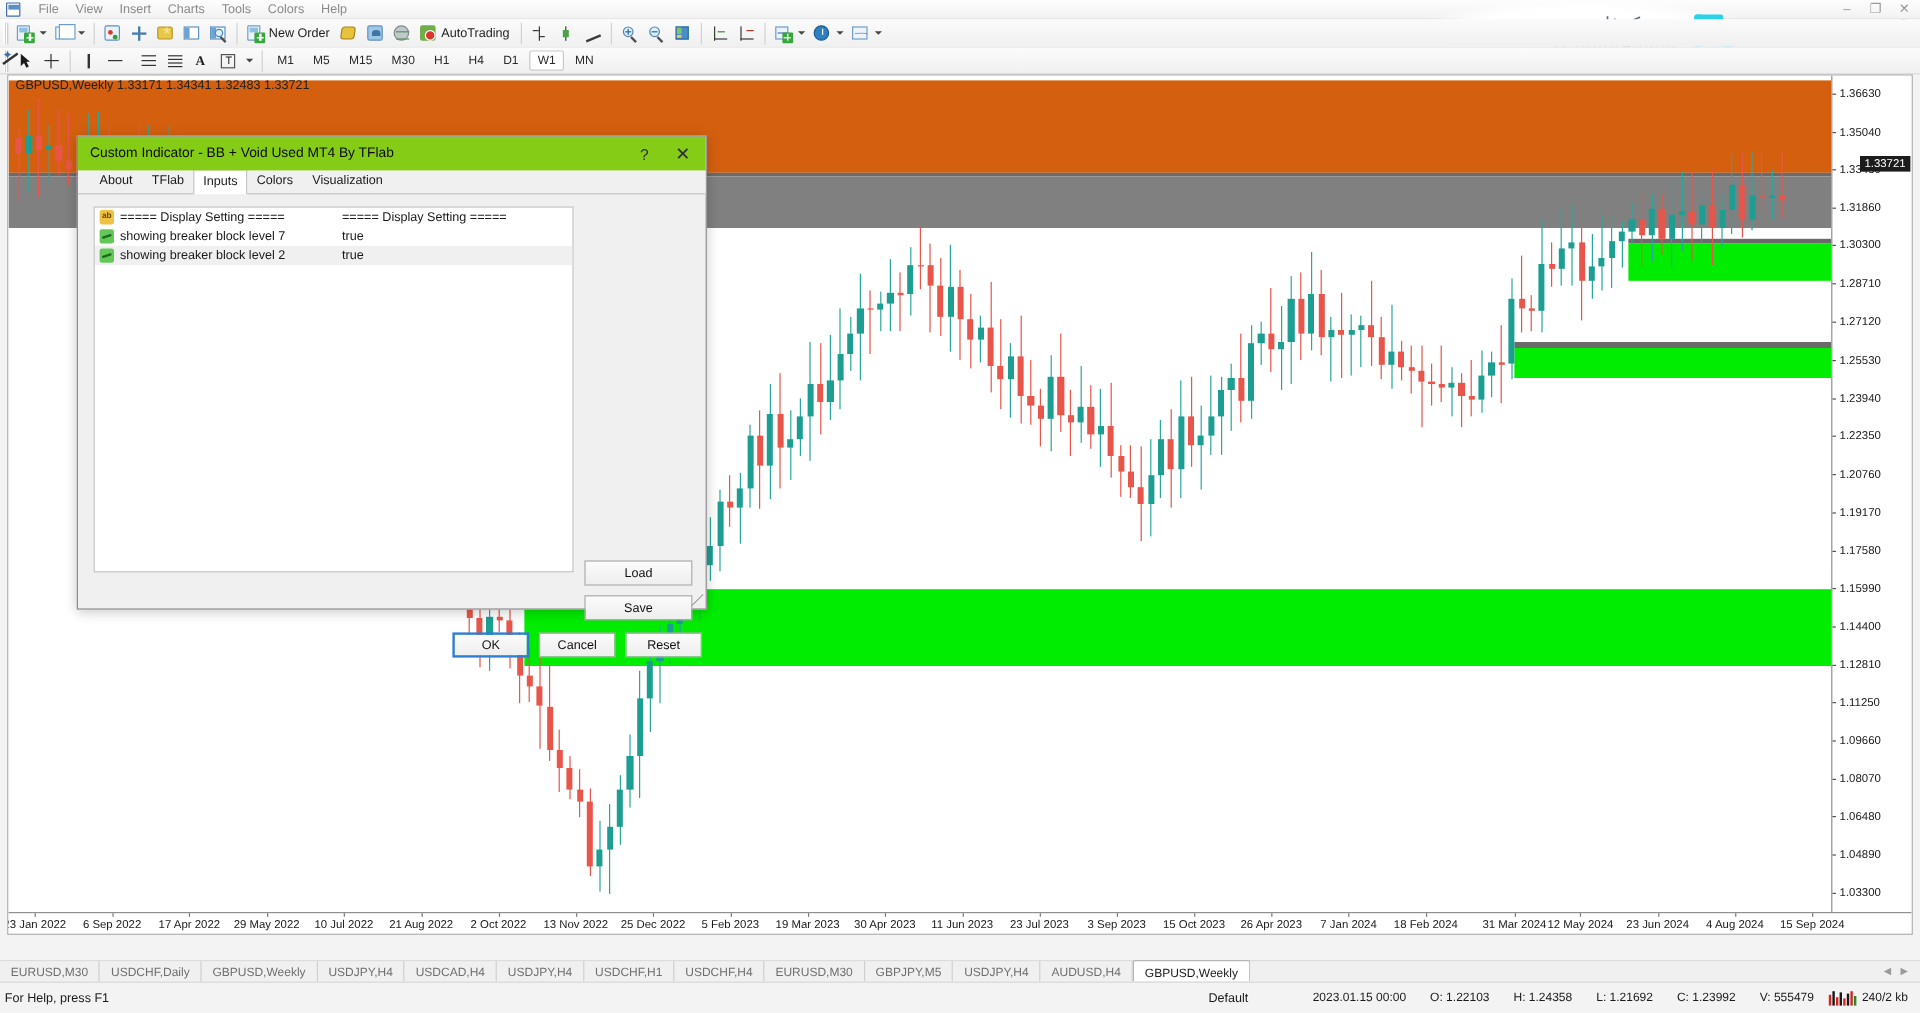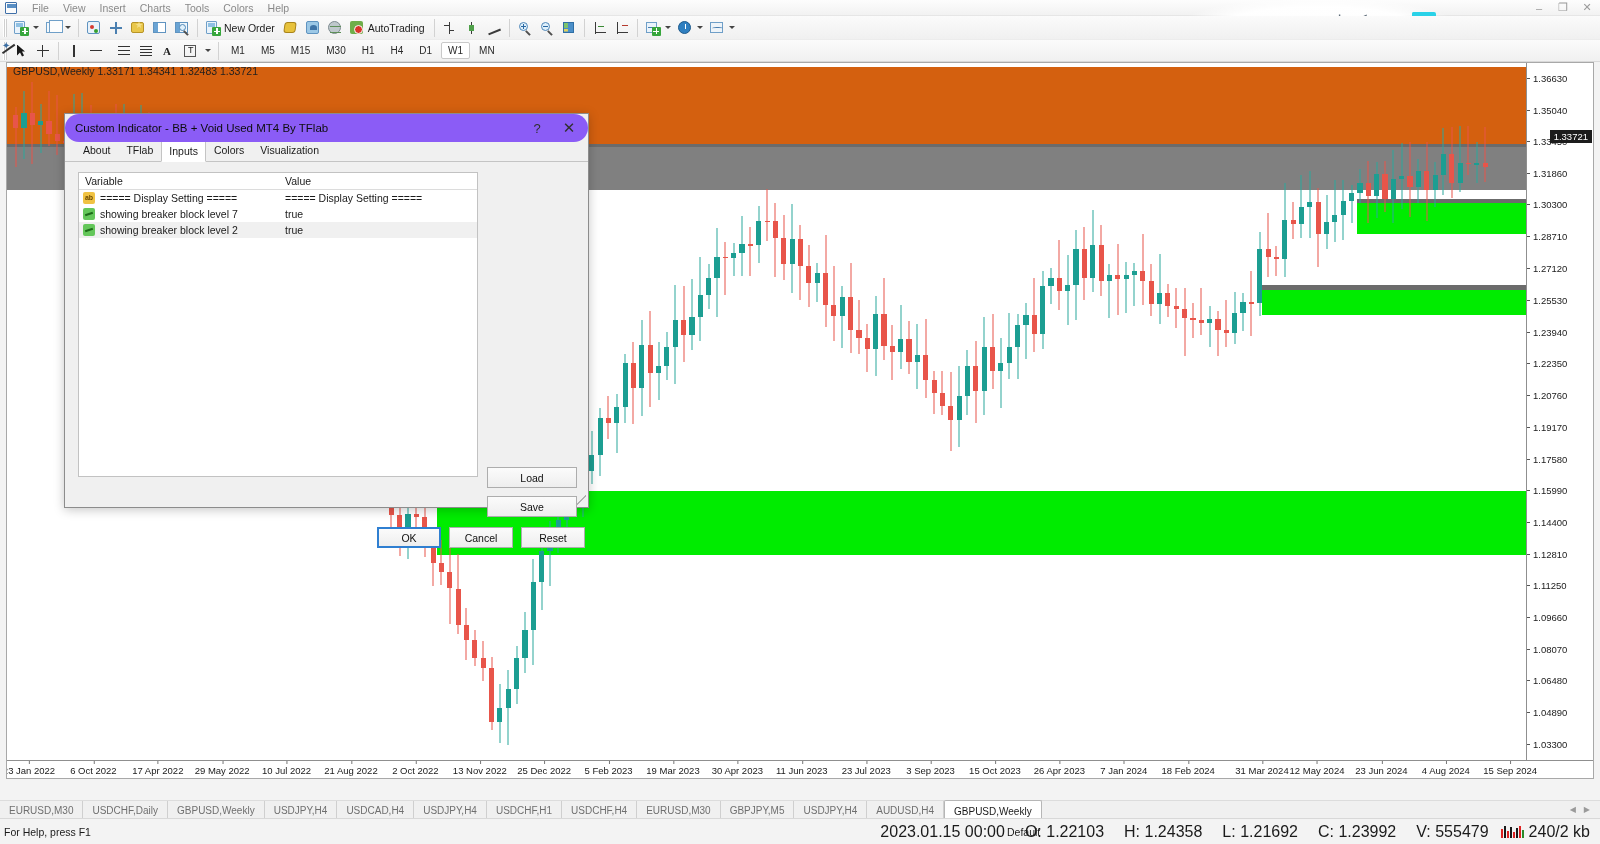--- a/index.html
+++ b/index.html
@@ -257,36 +257,36 @@
   .tabarrows { margin-left:auto; display:flex; align-items:center; gap:8px;
     padding-right:10px; font-size:8px; color:#9a9a9a; }
 
   
   .statusbar {
     position:absolute; left:0; bottom:0; width:1600px; height:26px;
     background:#f3f3f3; border-top:1px solid #d8d8d8;
     display:flex; align-items:center;
   }
   .st-help { font-size:10.5px; color:#1a1a1a; padding-left:4px; }
-  .st-cell { font-size:16px; color:#1a1a1a; padding:0 10px; white-space:nowrap; }
+  .st-cell { font-size:10px; color:#1a1a1a; padding:0 10px; white-space:nowrap; }
   .st-profile { position:absolute; left:1007px; font-size:10.5px; color:#1a1a1a; }
   .st-right { position:absolute; right:0; display:flex; align-items:center; }
   .netbars { display:flex; align-items:flex-end; gap:1px; height:12px; margin:0 5px 0 2px; }
   .netbars i { width:2px; background:#d22; display:block; }
 
   
   .dialog {
     position:absolute; left:64px; top:113px; width:525px; height:395px;
     background:#f0f0f0; border:1px solid #8c8c8c;
     box-shadow:0 2px 10px rgba(0,0,0,.22); z-index:50;
     font-size:11px; color:#101010;
   }
   .dlg-title {
-    height:28px; display:flex; align-items:center; background:#8b5cf6;
-    padding-left:10px; position:relative;border-radius:14px;
+    height:28px; display:flex; align-items:center; background:#84cc16;
+    padding-left:10px; position:relative;
   }
   .dlg-title-text { font-size:11.5px; color:#0d0d0d; }
   .dlg-help, .dlg-close {
     position:absolute; top:0; height:28px; width:30px; display:flex;
     align-items:center; justify-content:center; color:#303030; cursor:default;
   }
   .dlg-help { right:36px; font-size:13px; }
   .dlg-close { right:4px; font-size:15px; }
 
   .dlg-tabs { display:flex; align-items:flex-end; height:20px; padding-left:10px;
@@ -1430,21 +1430,21 @@
           <span>1.04890</span>
         </div>
         <div class="ptick" style="top: 676.011px;">
           <span class="dash"></span>
           <span>1.03300</span>
         </div>
       </div>
 
     <div class="timeaxis" id="timeaxis">
         <div class="ttick" style="left: 22px;">23 Jan 2022</div>
-        <div class="ttick" style="left: 86.4px;">6 Oct 2022</div>
+        <div class="ttick" style="left: 86.4px;">6 Sep 2022</div>
         <div class="ttick" style="left: 150.8px;">17 Apr 2022</div>
         <div class="ttick" style="left: 215.2px;">29 May 2022</div>
         <div class="ttick" style="left: 279.6px;">10 Jul 2022</div>
         <div class="ttick" style="left: 344px;">21 Aug 2022</div>
         <div class="ttick" style="left: 408.4px;">2 Oct 2022</div>
         <div class="ttick" style="left: 472.8px;">13 Nov 2022</div>
         <div class="ttick" style="left: 537.2px;">25 Dec 2022</div>
         <div class="ttick" style="left: 601.6px;">5 Feb 2023</div>
         <div class="ttick" style="left: 666px;">19 Mar 2023</div>
         <div class="ttick" style="left: 730.4px;">30 Apr 2023</div>
@@ -1517,24 +1517,20 @@
     <div class="dlg-tabs">
       <div class="dlg-tab">About</div>
       <div class="dlg-tab">TFlab</div>
       <div class="dlg-tab active">Inputs</div>
       <div class="dlg-tab">Colors</div>
       <div class="dlg-tab">Visualization</div>
     </div>
 
     <div class="dlg-body">
       <div class="grid">
-        <div class="grid-head">
-          <div class="gh c1">Variable</div>
-          <div class="gh c2">Value</div>
-        </div>
         <div id="gridrows">
             <div class="grow">
               <div class="gc1">
                 <div class="vico ab">ab</div>
                 <div class="gname">===== Display Setting =====</div>
               </div>
               <div class="gc2">===== Display Setting =====</div>
             </div>
             <div class="grow">
               <div class="gc1">

